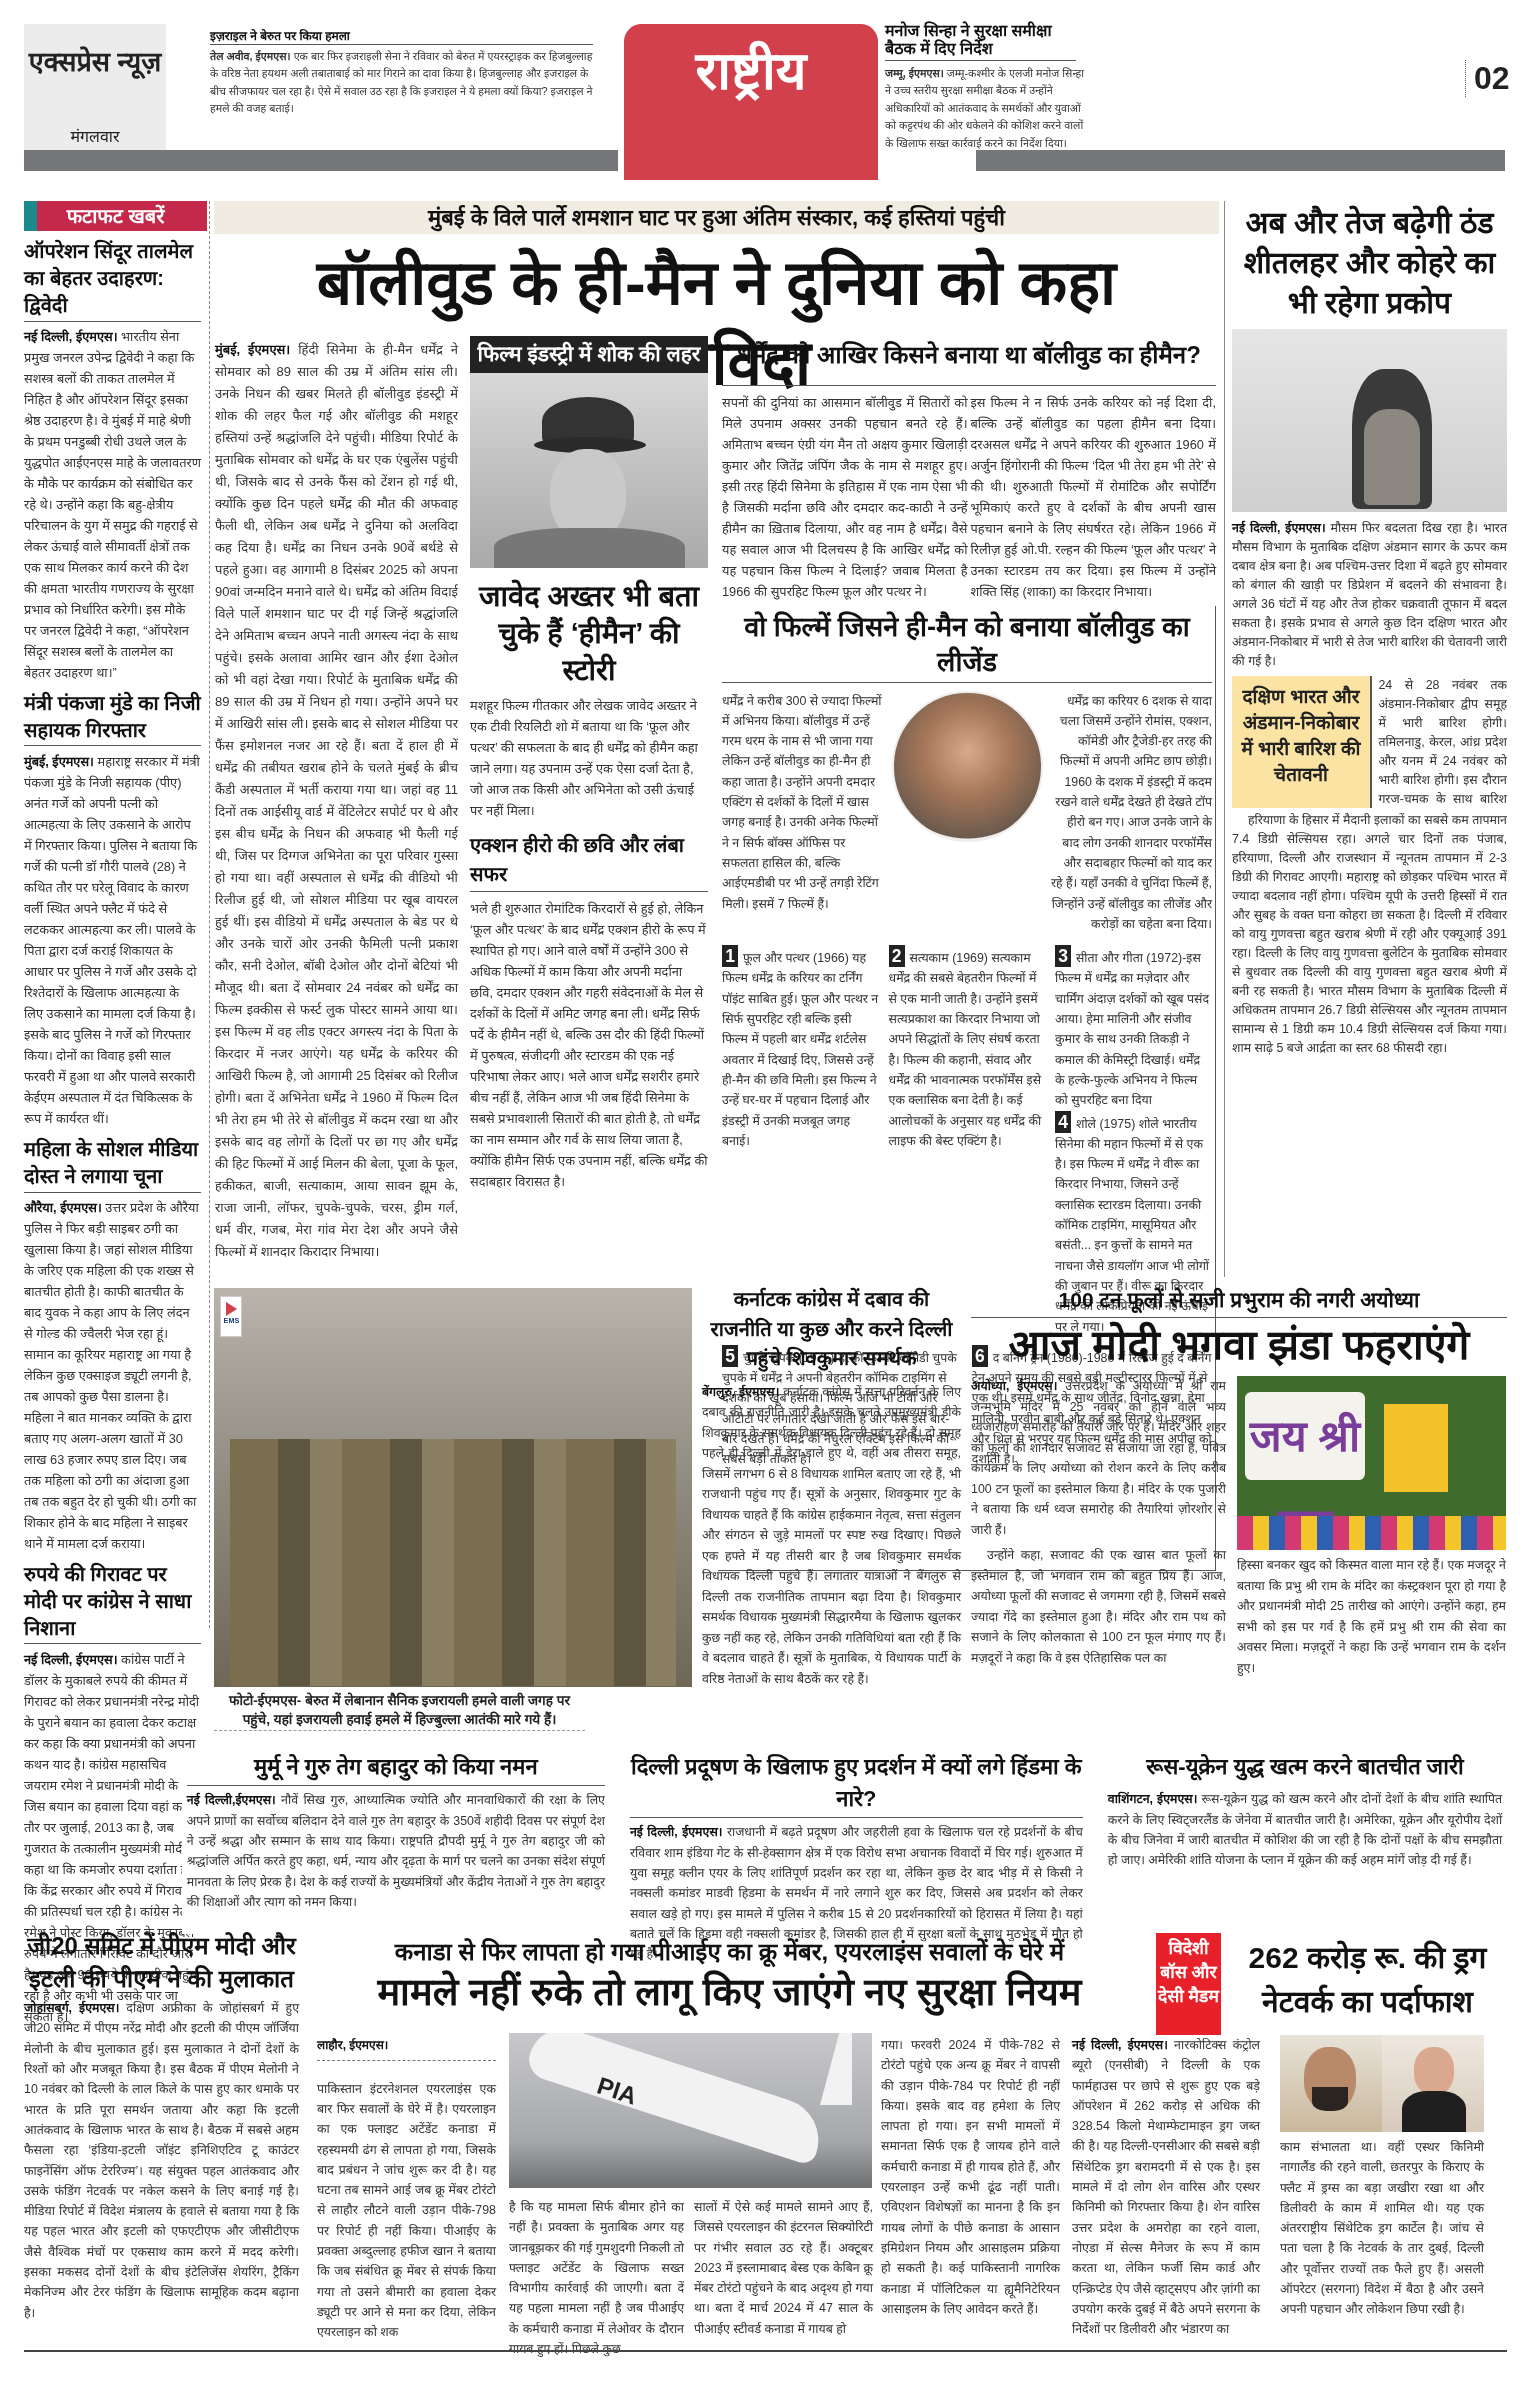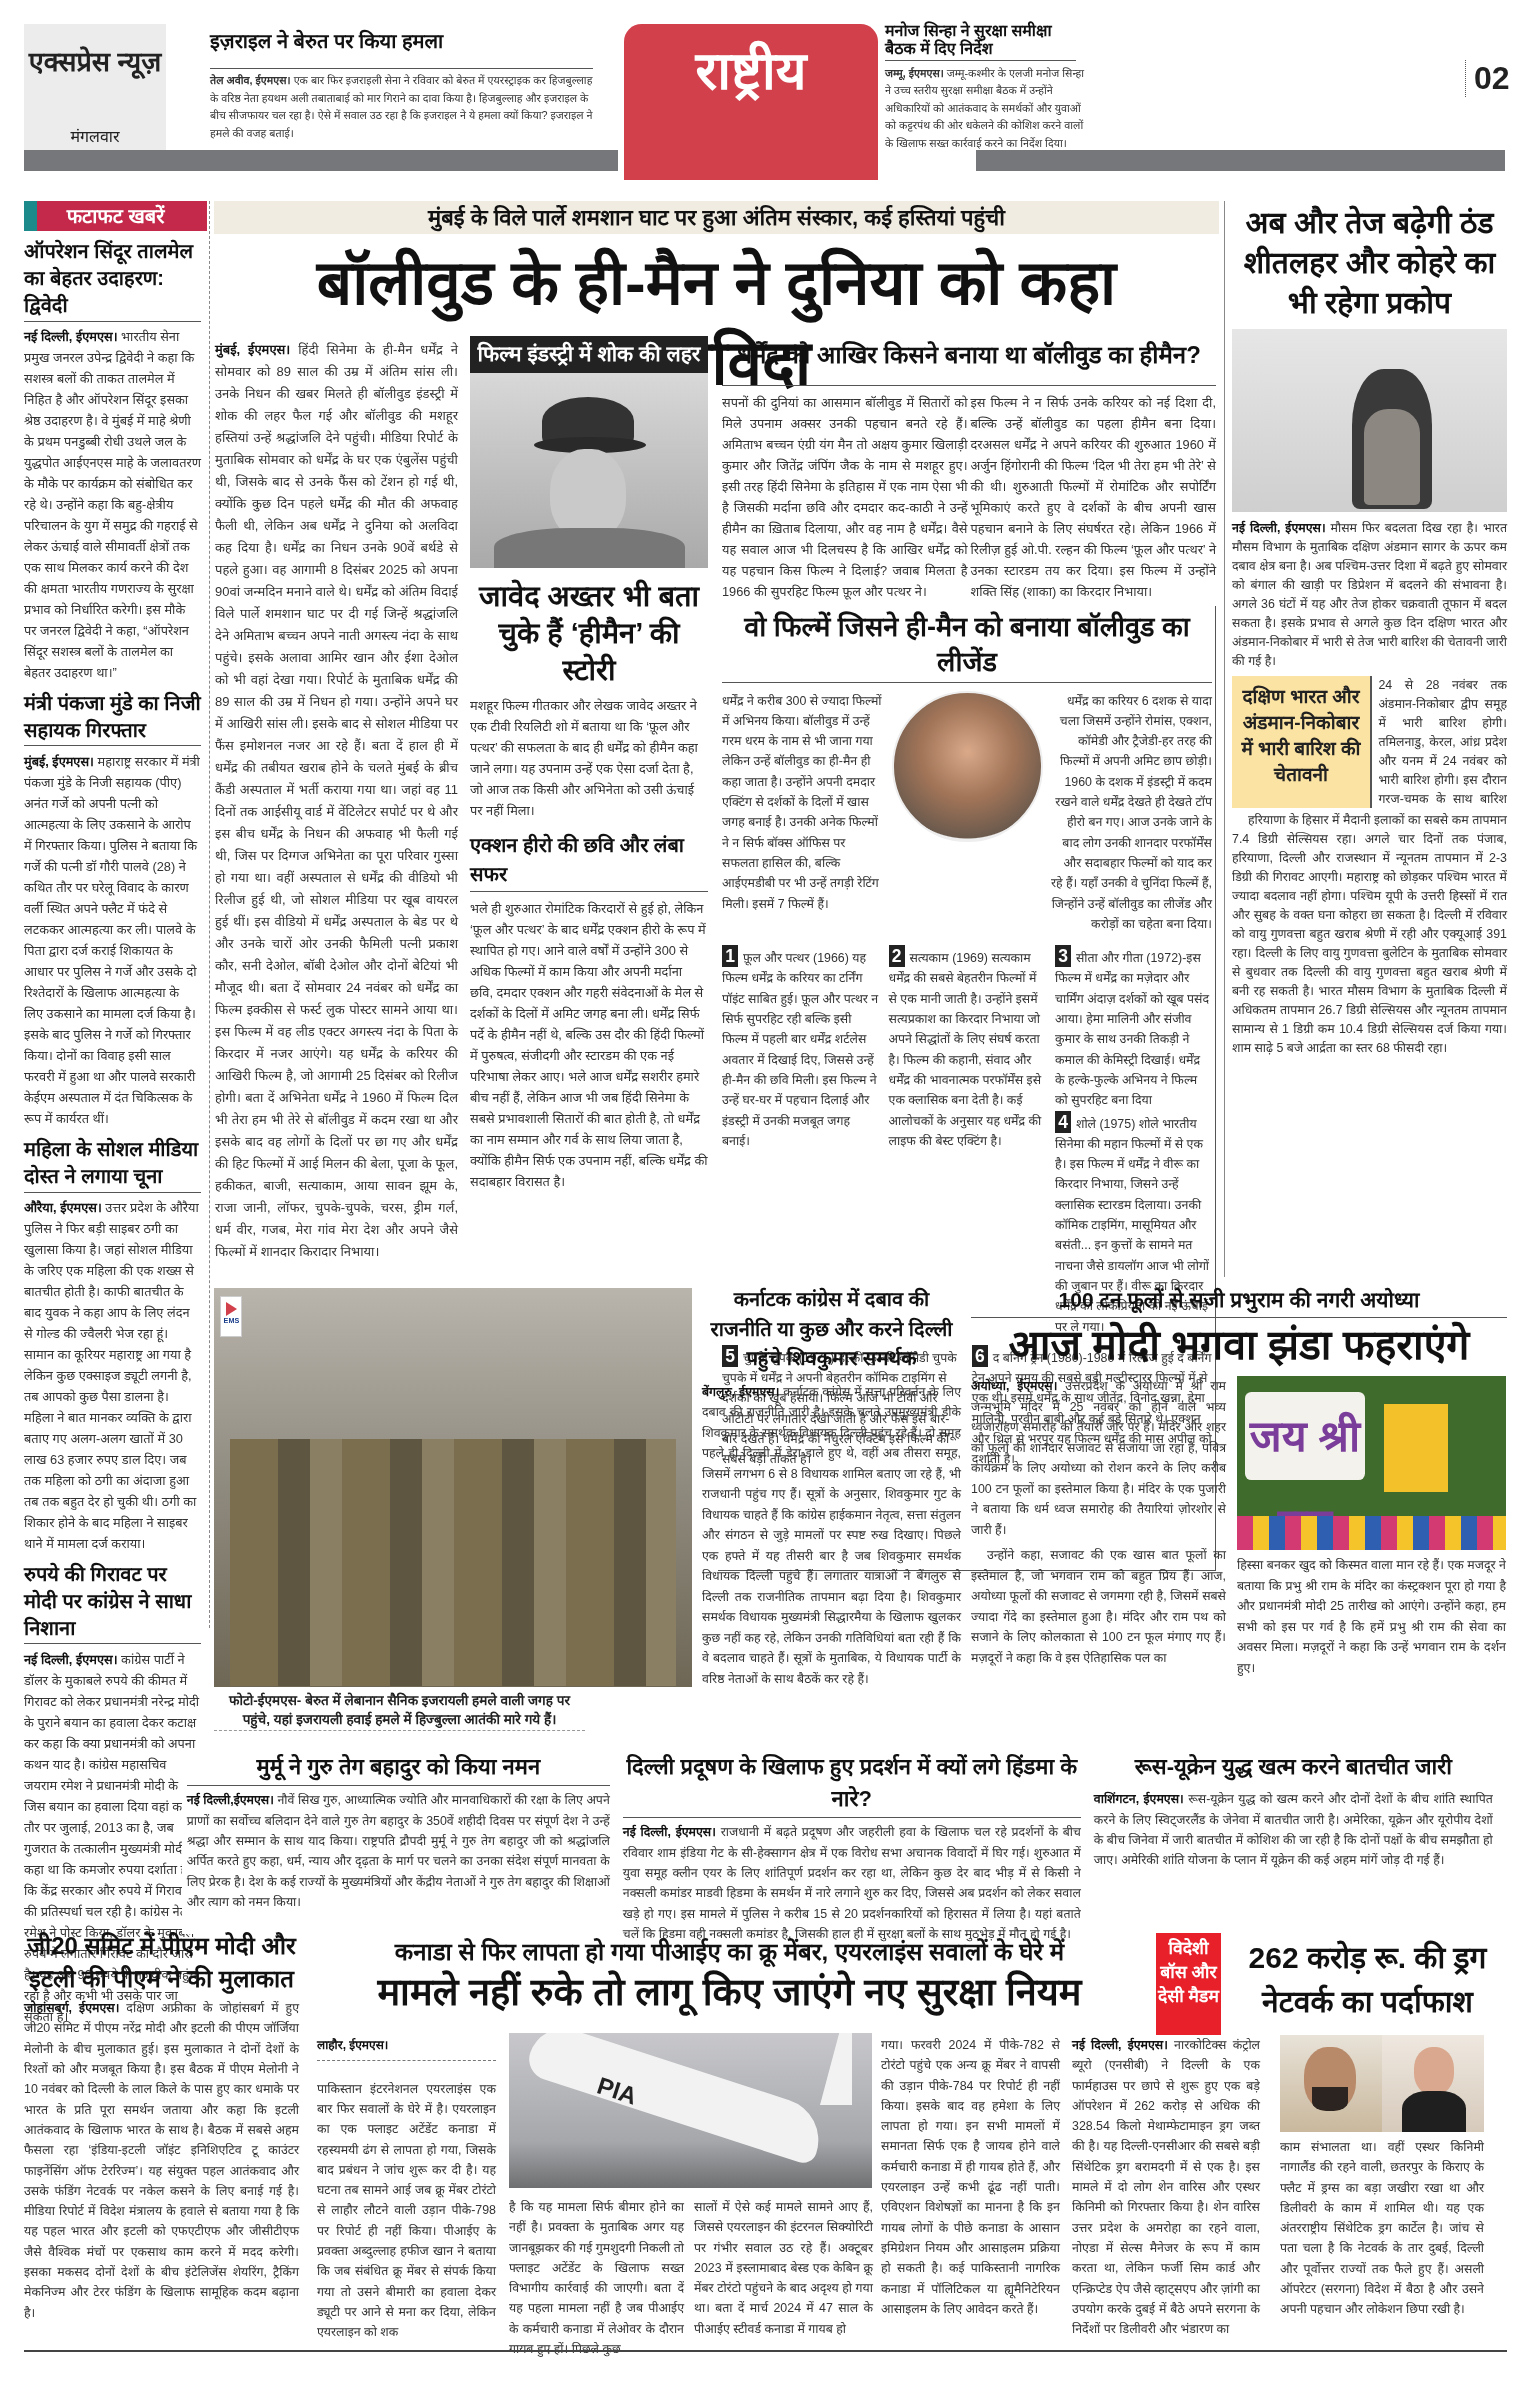--- a/index.html
+++ b/index.html
@@ -28,21 +28,21 @@
 
 <div class="abs" id="brand-box">
   <div id="brand">एक्सप्रेस न्यूज़</div>
   <div id="day">मंगलवार</div>
   <div id="date">25 नवंबर 2025</div>
 </div>
 <div class="abs" id="top-bar-l"></div>
 <div class="abs" id="top-bar-r"></div>
 
 <div class="abs" style="left:210px;top:30px;width:383px">
-  <div class="hd rule" style="font-size:20px;padding-bottom:15px">इज़राइल ने बेरुत पर किया हमला</div>
+  <div class="hd rule" style="font-size:12px;padding-bottom:0">इज़राइल ने बेरुत पर किया हमला</div>
   <div style="font-size:10.8px;line-height:17.5px;margin-top:3.2px;color:#333"><b>तेल अवीव, ईएमएस।</b> <span>एक बार फिर इजराइली सेना ने रविवार को बेरुत में एयरस्ट्राइक कर हिजबुल्लाह के वरिष्ठ नेता हयथम अली तबाताबाई को मार गिराने का दावा किया है। हिजबुल्लाह और इजराइल के बीच सीजफायर चल रहा है। ऐसे में सवाल उठ रहा है कि इजराइल ने ये हमला क्यों किया? इजराइल ने हमले की वजह बताई।</span></div>
 </div>
 
 <div class="abs" style="left:624px;top:24px;width:254px;height:156px;background:#d2404c;border-radius:17.5px 17.5px 0 0"></div>
 <div class="abs" id="sec-text">
   <div>राष्ट्रीय</div>
 </div>
 
 <div class="abs" style="left:885px;top:22px;width:203px">
   <div class="hd rule" style="font-size:16px;padding-bottom:1.6px;width:191px">मनोज सिन्हा ने सुरक्षा समीक्षा बैठक में दिए निर्देश</div>
@@ -167,21 +167,21 @@
       <div style="width:269px;height:174px;background:#3f6b2c;position:relative;overflow:hidden">
         <div style="position:absolute;left:8px;top:16px;width:120px;height:88px;background:#f4f2ec;border-radius:6.4px;color:#7a3d9a;font-size:43px;font-weight:bold;line-height:88px;text-align:center">जय श्री राम</div>
         <div style="position:absolute;left:147px;top:28px;width:64px;height:88px;background:#f3c22a"></div>
         <div style="position:absolute;left:0;top:140px;width:269px;height:34px;background:repeating-linear-gradient(90deg,#d43a72 0 16px,#f4c42a 16px 32px,#2f5fb0 32px 48px)"></div>
       </div>
       <div class="txt" style="font-size:12.4px;line-height:20.5px;margin-top:4.8px">हिस्सा बनकर खुद को किस्मत वाला मान रहे हैं। एक मजदूर ने बताया कि प्रभु श्री राम के मंदिर का कंस्ट्रक्शन पूरा हो गया है और प्रधानमंत्री मोदी 25 तारीख को आएंगे। उन्होंने कहा, हम सभी को इस पर गर्व है कि हमें प्रभु श्री राम की सेवा का अवसर मिला। मज़दूरों ने कहा कि उन्हें भगवान राम के दर्शन हुए।</div>
     </div>
   </div>
 </div>
 
-<div class="abs" style="left:182px;top:1751px;width:1325px;height:183px;background:#fff;display:flex;gap:13px;padding:0 4.8px">
+<div class="abs" style="left:182px;top:1751px;width:1325px;height:183px;background:#fff;display:flex;gap:25px;padding:0 4.8px">
   <div style="width:423px">
     <div class="hd rule" style="font-size:22px;line-height:32px;text-align:center;padding-bottom:1.6px">मुर्मू ने गुरु तेग बहादुर को किया नमन</div>
     <div class="txt" style="font-size:12.4px;line-height:20.3px;margin-top:4.8px"><b>नई दिल्ली,ईएमएस।</b> <span>नौवें सिख गुरु, आध्यात्मिक ज्योति और मानवाधिकारों की रक्षा के लिए अपने प्राणों का सर्वोच्च बलिदान देने वाले गुरु तेग बहादुर के 350वें शहीदी दिवस पर संपूर्ण देश ने उन्हें श्रद्धा और सम्मान के साथ याद किया। राष्ट्रपति द्रौपदी मुर्मू ने गुरु तेग बहादुर जी को श्रद्धांजलि अर्पित करते हुए कहा, धर्म, न्याय और दृढ़ता के मार्ग पर चलने का उनका संदेश संपूर्ण मानवता के लिए प्रेरक है। देश के कई राज्यों के मुख्यमंत्रियों और केंद्रीय नेताओं ने गुरु तेग बहादुर की शिक्षाओं और त्याग को नमन किया।</span></div>
   </div>
   <div style="width:458px">
     <div class="hd rule" style="font-size:22px;line-height:32px;text-align:center;padding-bottom:1.6px">दिल्ली प्रदूषण के खिलाफ हुए प्रदर्शन में क्यों लगे हिंडमा के नारे?</div>
     <div class="txt" style="font-size:12.4px;line-height:20.3px;margin-top:4.8px"><b>नई दिल्ली, ईएमएस।</b> <span>राजधानी में बढ़ते प्रदूषण और जहरीली हवा के खिलाफ चल रहे प्रदर्शनों के बीच रविवार शाम इंडिया गेट के सी-हेक्सागन क्षेत्र में एक विरोध सभा अचानक विवादों में घिर गई। शुरुआत में युवा समूह क्लीन एयर के लिए शांतिपूर्ण प्रदर्शन कर रहा था, लेकिन कुछ देर बाद भीड़ में से किसी ने नक्सली कमांडर माडवी हिडमा के समर्थन में नारे लगाने शुरु कर दिए, जिससे अब प्रदर्शन को लेकर सवाल खड़े हो गए। इस मामले में पुलिस ने करीब 15 से 20 प्रदर्शनकारियों को हिरासत में लिया है। यहां बताते चलें कि हिडमा वही नक्सली कमांडर है, जिसकी हाल ही में सुरक्षा बलों के साथ मुठभेड़ में मौत हो गई है।</span></div>
   </div>
   <div style="width:399px">
     <div class="hd" style="font-size:22px;line-height:32px;text-align:center;padding-bottom:1.6px">रूस-यूक्रेन युद्ध खत्म करने बातचीत जारी</div>

